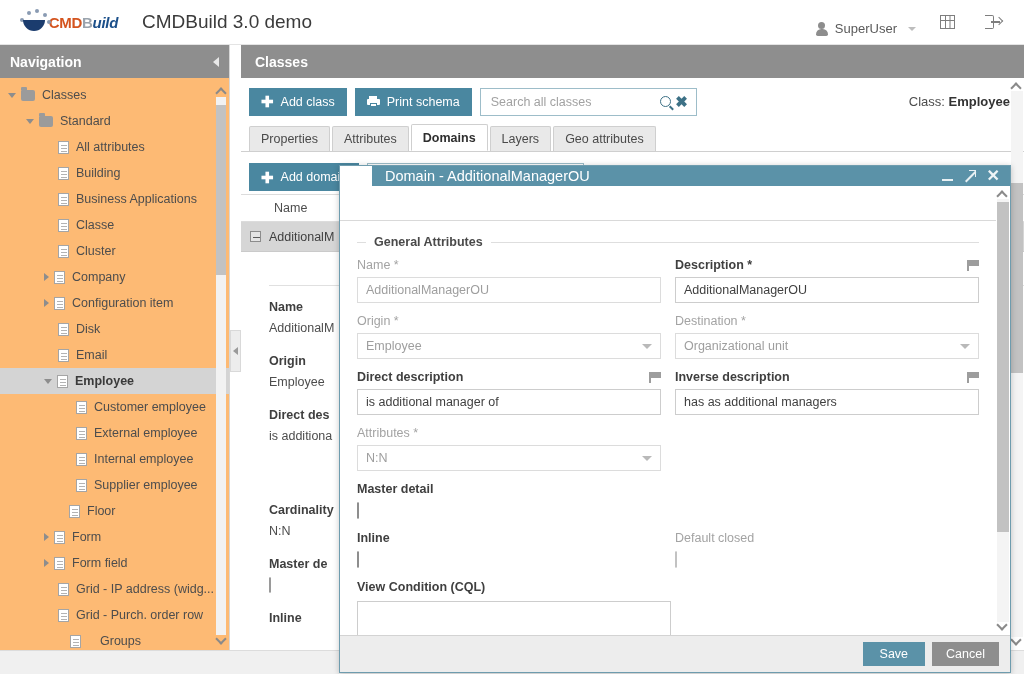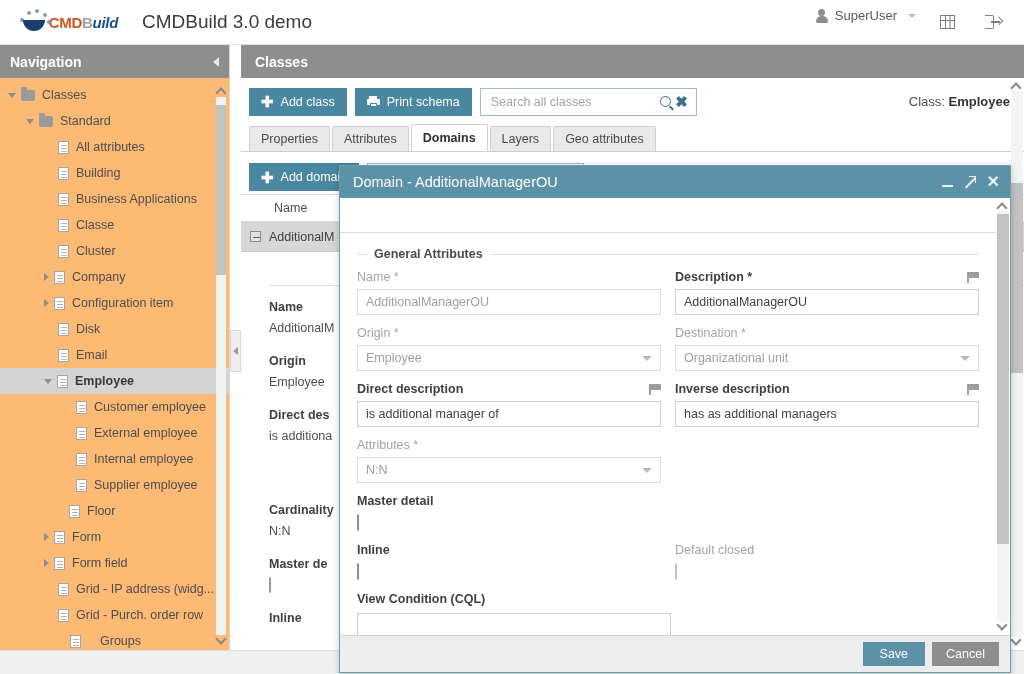--- a/index.html
+++ b/index.html
@@ -33,21 +33,21 @@
   .logo-mark .d4 { left: 25px; top: 4px; }
   .logo-mark .d5 { left: 29px; top: 11px; }
   .logo-text { font-size: 15px; font-weight: bold; letter-spacing: -0.3px; }
   .logo-text .c { color: #d4541f; }
   .logo-text .b { color: #9aa3ad; }
   .logo-text .u { color: #1b4f8a; font-style: italic; }
   .app-title {
     margin-left: 24px; font-size: 19px; color: #3b3b3b; font-weight: normal;
   }
   .topbar-right {
-    margin-left: auto; margin-right: 16px; display: flex; align-items: flex-start; gap: 16px;
+    margin-left: auto; margin-right: 16px; display: flex; align-items: flex-end; gap: 16px;
   }
   .user-chip { display: flex; align-items: center; gap: 7px; color: #5a5a5a; font-size: 13px; }
   .person-icon { width: 12px; height: 14px; position: relative; }
   .person-icon i { position: absolute; background: #8d8d8d; display: block; }
   .person-icon .head { width: 7px; height: 7px; border-radius: 50%; left: 2.5px; top: 0; }
   .person-icon .body { width: 12px; height: 7px; border-radius: 6px 6px 2px 2px; left: 0; top: 7px; }
   .caret-sm { width: 0; height: 0; border-left: 4px solid transparent; border-right: 4px solid transparent;
               border-top: 4px solid #bdbdbd; margin-left: 4px; }
   .icon-btn { width: 30px; height: 28px; display: flex; align-items: center; justify-content: center; cursor: pointer; }
   .grid-icon { width: 15px; height: 14px; border: 1.4px solid #7e7e7e; position: relative; }
@@ -183,22 +183,22 @@
   }
 
   
   .modal {
     position: absolute; left: 339px; top: 165px; width: 672px; height: 508px;
     background: #fff; border: 1px solid #6e9cae; z-index: 20;
     box-shadow: 0 1px 6px rgba(0,0,0,0.22);
     display: flex; flex-direction: column;
   }
   .modal-title {
-    height: 32px; background:#5b92a8; color:#fff; display:flex; align-items:center;
-    padding: 0 10px 0 13px; font-size: 14.5px;
+    height: 20px; background:#5b92a8; color:#fff; display:flex; align-items:center;
+    padding: 0 10px 0 13px; font-size: 14.5px; margin-left: 32px;
   }
   .modal-tools { margin-left:auto; display:flex; align-items:center; gap: 11px; }
   .m-min { width: 11px; height: 2px; background:#e9f1f4; cursor:pointer; margin-top:7px; }
   .m-max { width: 12px; height: 12px; position: relative; cursor:pointer; }
   .m-max:before { content:""; position:absolute; left:0; top:0; width:14px; height:1.8px; background:#e9f1f4;
                   transform: rotate(-45deg); transform-origin: 0 0; left:1px; top:11px; }
   .m-max:after { content:""; position:absolute; right:0px; top:0px; width:6px; height:6px;
                  border-top:1.8px solid #e9f1f4; border-right:1.8px solid #e9f1f4; }
   .m-close { font-size: 16px; line-height: 1; color:#eef4f6; cursor:pointer; font-weight: bold; }
 

